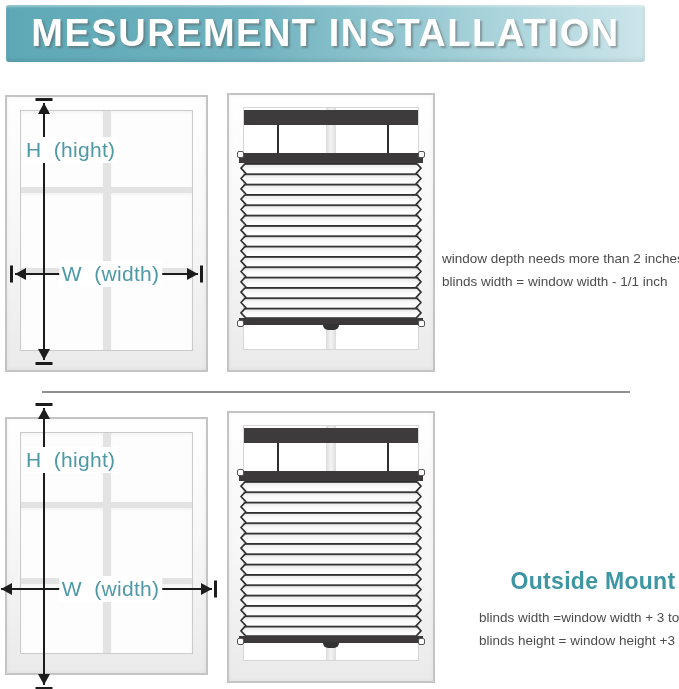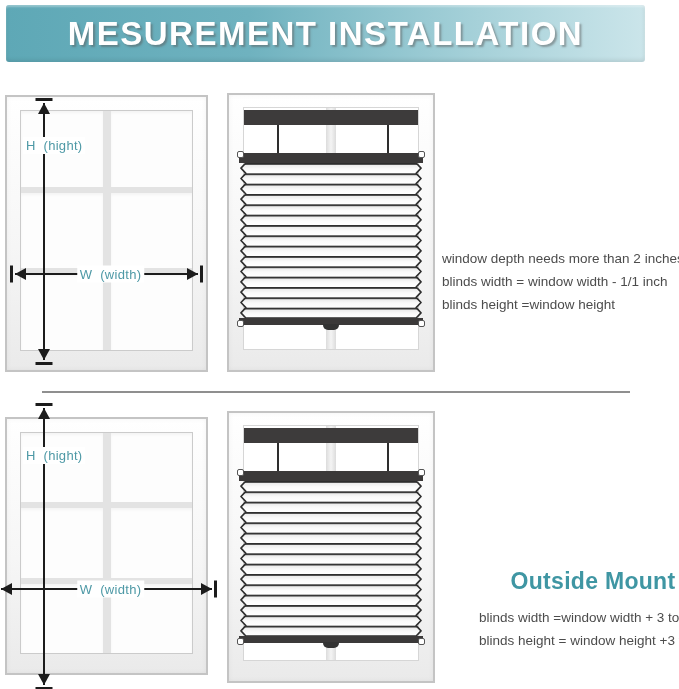--- a/index.html
+++ b/index.html
@@ -8,21 +8,21 @@
 
   
   .banner {
     position:absolute; left:6px; top:5px; width:639px; height:57px;
     background:linear-gradient(90deg,#5ea8b6 0%, #6fb2bf 38%, #a6d1d9 74%, #cbe5ea 100%);
     border-radius:3px;
     box-shadow: inset 0 2px 2px rgba(255,255,255,.35), inset 0 -2px 4px rgba(0,0,0,.10);
     display:flex; align-items:center; justify-content:center;
   }
   .banner h1 {
-    color:#ffffff; font-size:33px; font-weight:bold; letter-spacing:1.5px;
+    color:#ffffff; font-size:38px; font-weight:bold; letter-spacing:1.5px;
     text-shadow:2px 2px 2px rgba(90,90,90,.5); white-space:nowrap;
   }
 
   
   .win { position:absolute; }
   .frame {
     position:absolute; inset:0; border:2px solid #c4c4c4;
     background:linear-gradient(180deg,#ffffff 0%,#f6f6f6 55%,#eaeaea 100%);
     box-shadow: inset 0 0 5px rgba(0,0,0,.05);
   }
@@ -48,21 +48,21 @@
   .harrow::before, .harrow::after {
     content:""; position:absolute; top:50%; transform:translateY(-50%);
     border-top:6px solid transparent; border-bottom:6px solid transparent;
   }
   .harrow::before { left:0; border-right:11px solid #1c1c1c; }
   .harrow::after  { right:0; border-left:11px solid #1c1c1c; }
   .hcap { position:absolute; top:50%; transform:translateY(-50%); width:3px; height:17px; background:#1c1c1c; }
   .hcap.l { left:-5px; } .hcap.r { right:-5px; }
 
   .dim {
-    position:absolute; color:#4e99a6; font-size:13px; letter-spacing:.3px;
+    position:absolute; color:#4e99a6; font-size:21px; letter-spacing:.3px;
     white-space:pre; background:#ffffff; padding:1px 3px; z-index:5;
   }
   .wlab { left:52%; transform:translate(-50%,-50%); }
 
   
   .win.inA .varrow { left:38px; top:8px;  bottom:12px; }
   .win.inA .harrow { left:10px; right:10px; top:178px; }
   .win.inA .hlab   { left:18px; top:42px; }
   .win.inA .wlab   { top:179px; }
   
@@ -175,21 +175,20 @@
           <span class="endcap ri"></span>
           <span class="handle"></span>
         </div>
       </div>
     </div>
   </div>
 
   <div class="caption cap-inside">
     <p>window depth needs more than 2 inches</p>
     <p>blinds width = window width - 1/1 inch</p>
-    <p>blinds height =window height</p>
   </div>
 
   <div class="divider"></div>
 
   <div class="win plainB outA">
     <div class="frame">
       <div class="panes">
         <div class="pane"></div>
         <div class="pane"></div>
         <div class="pane"></div>

